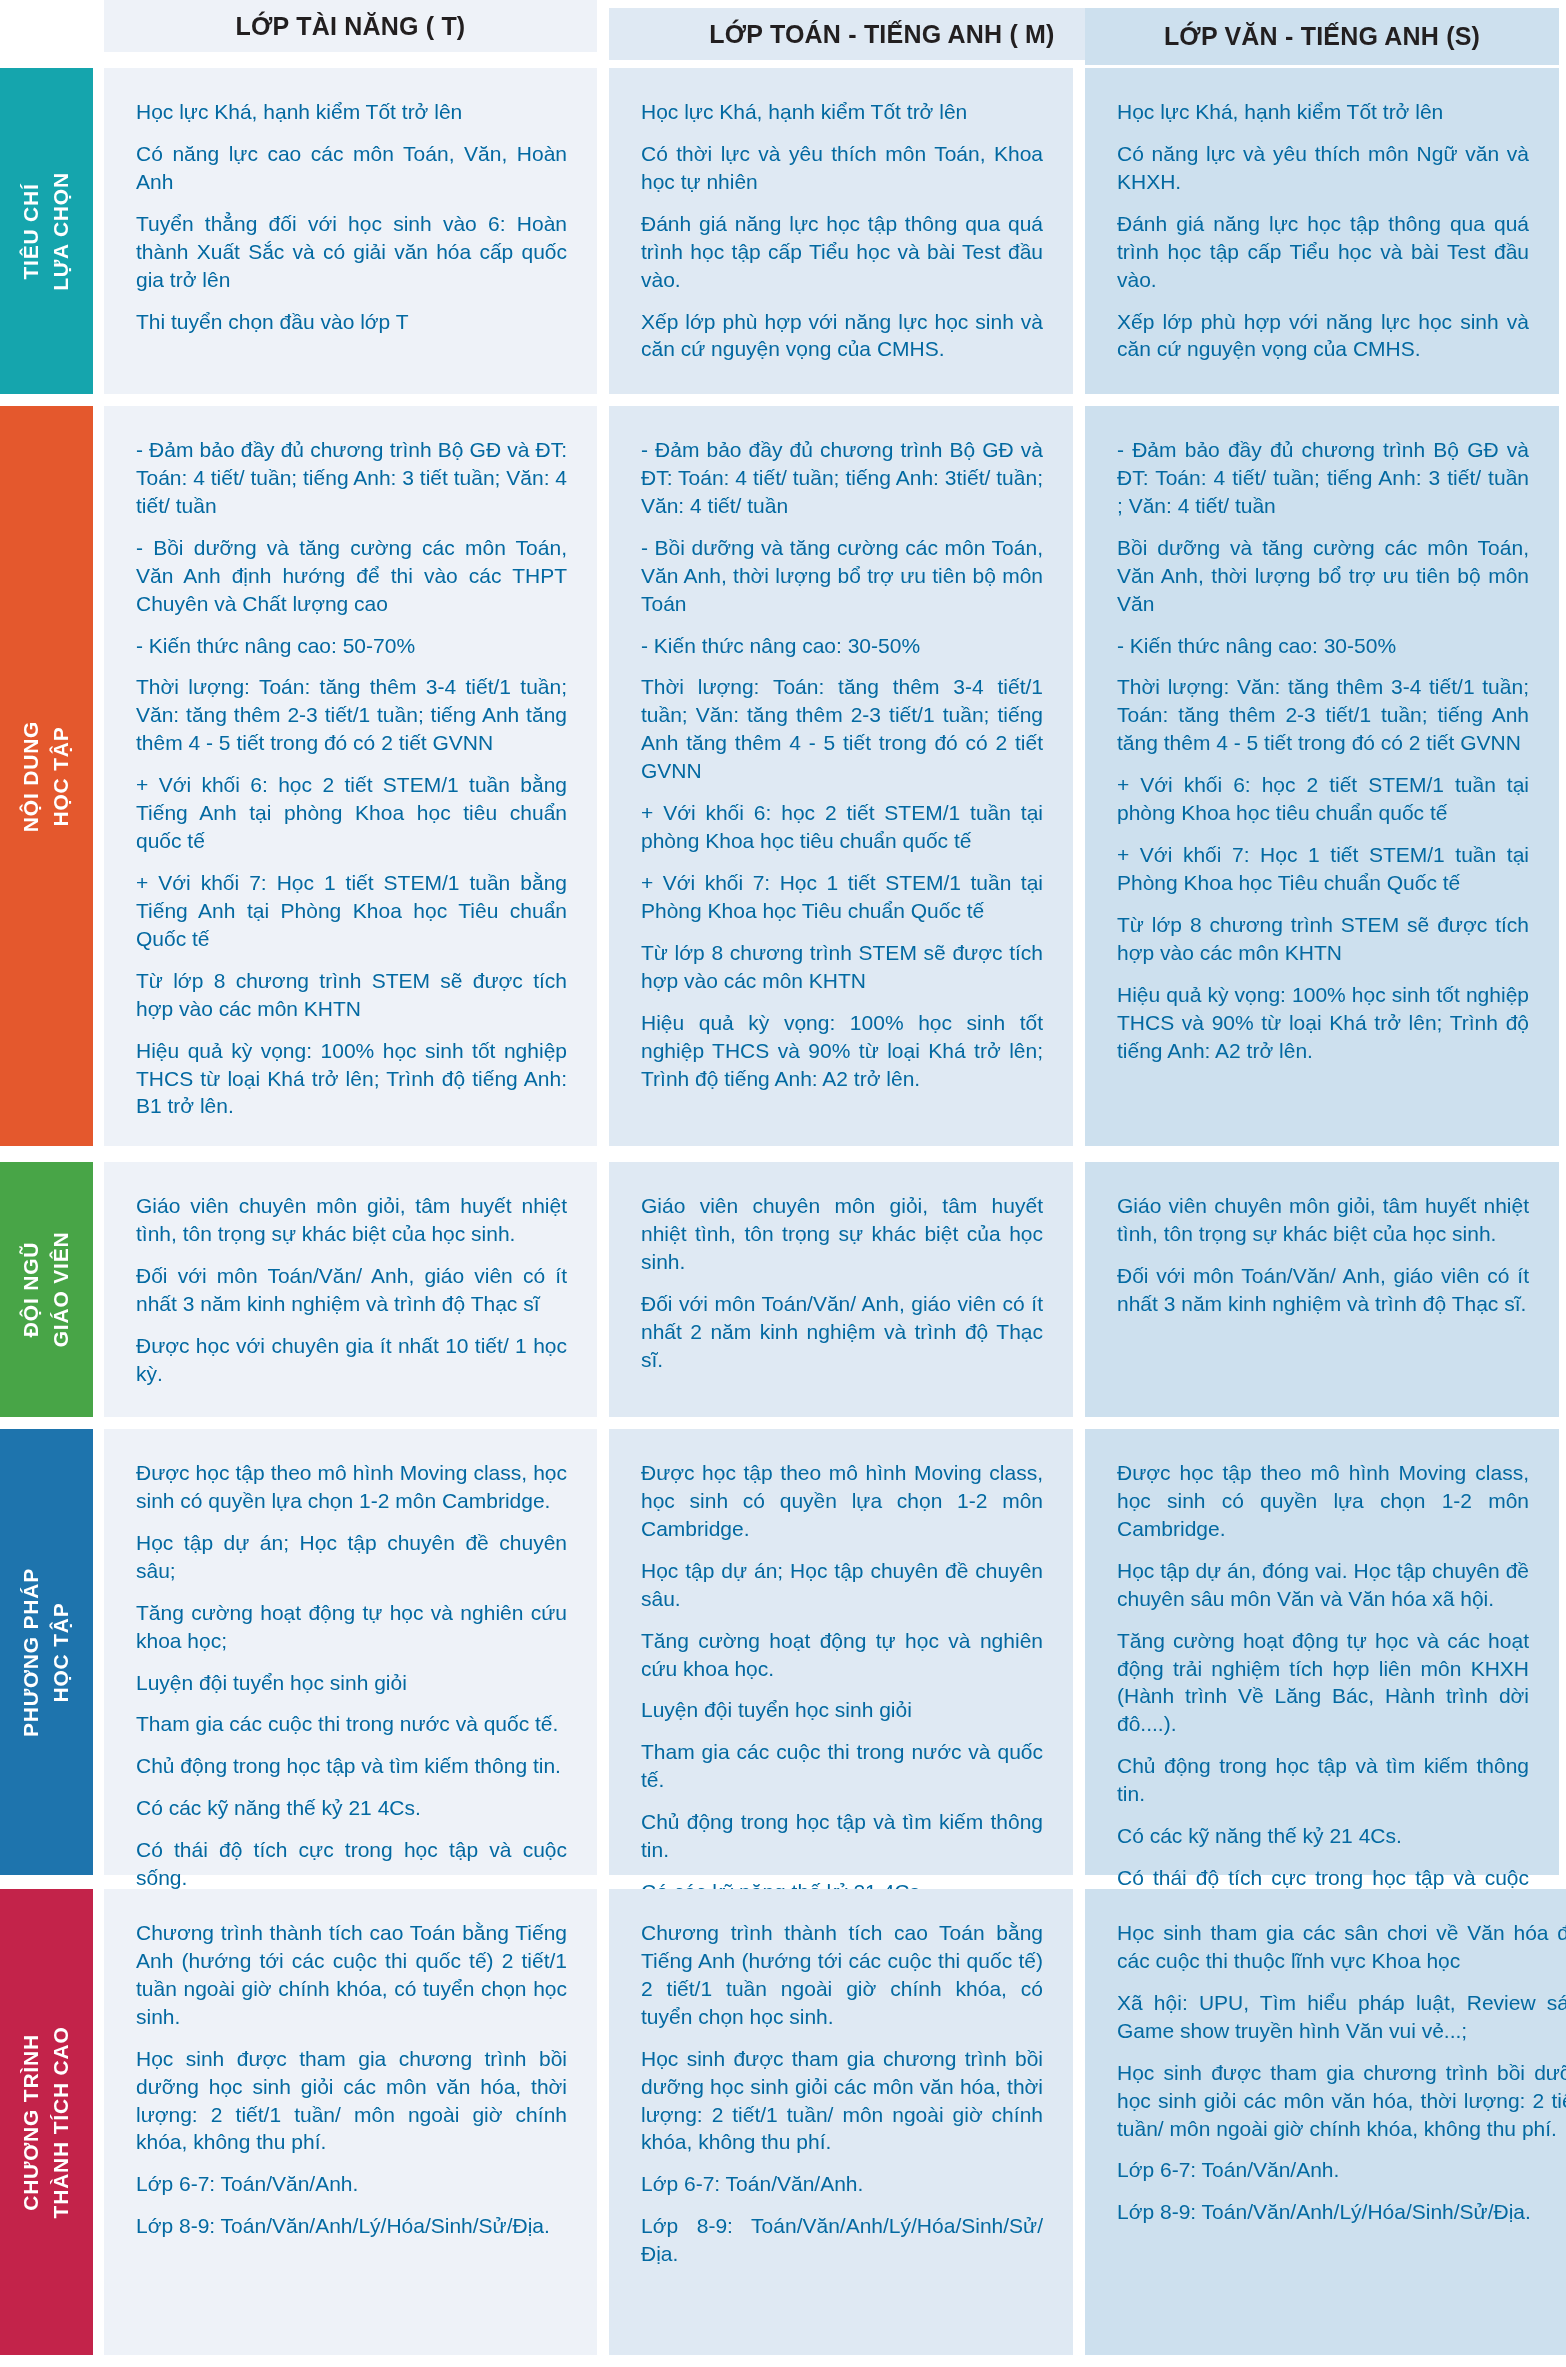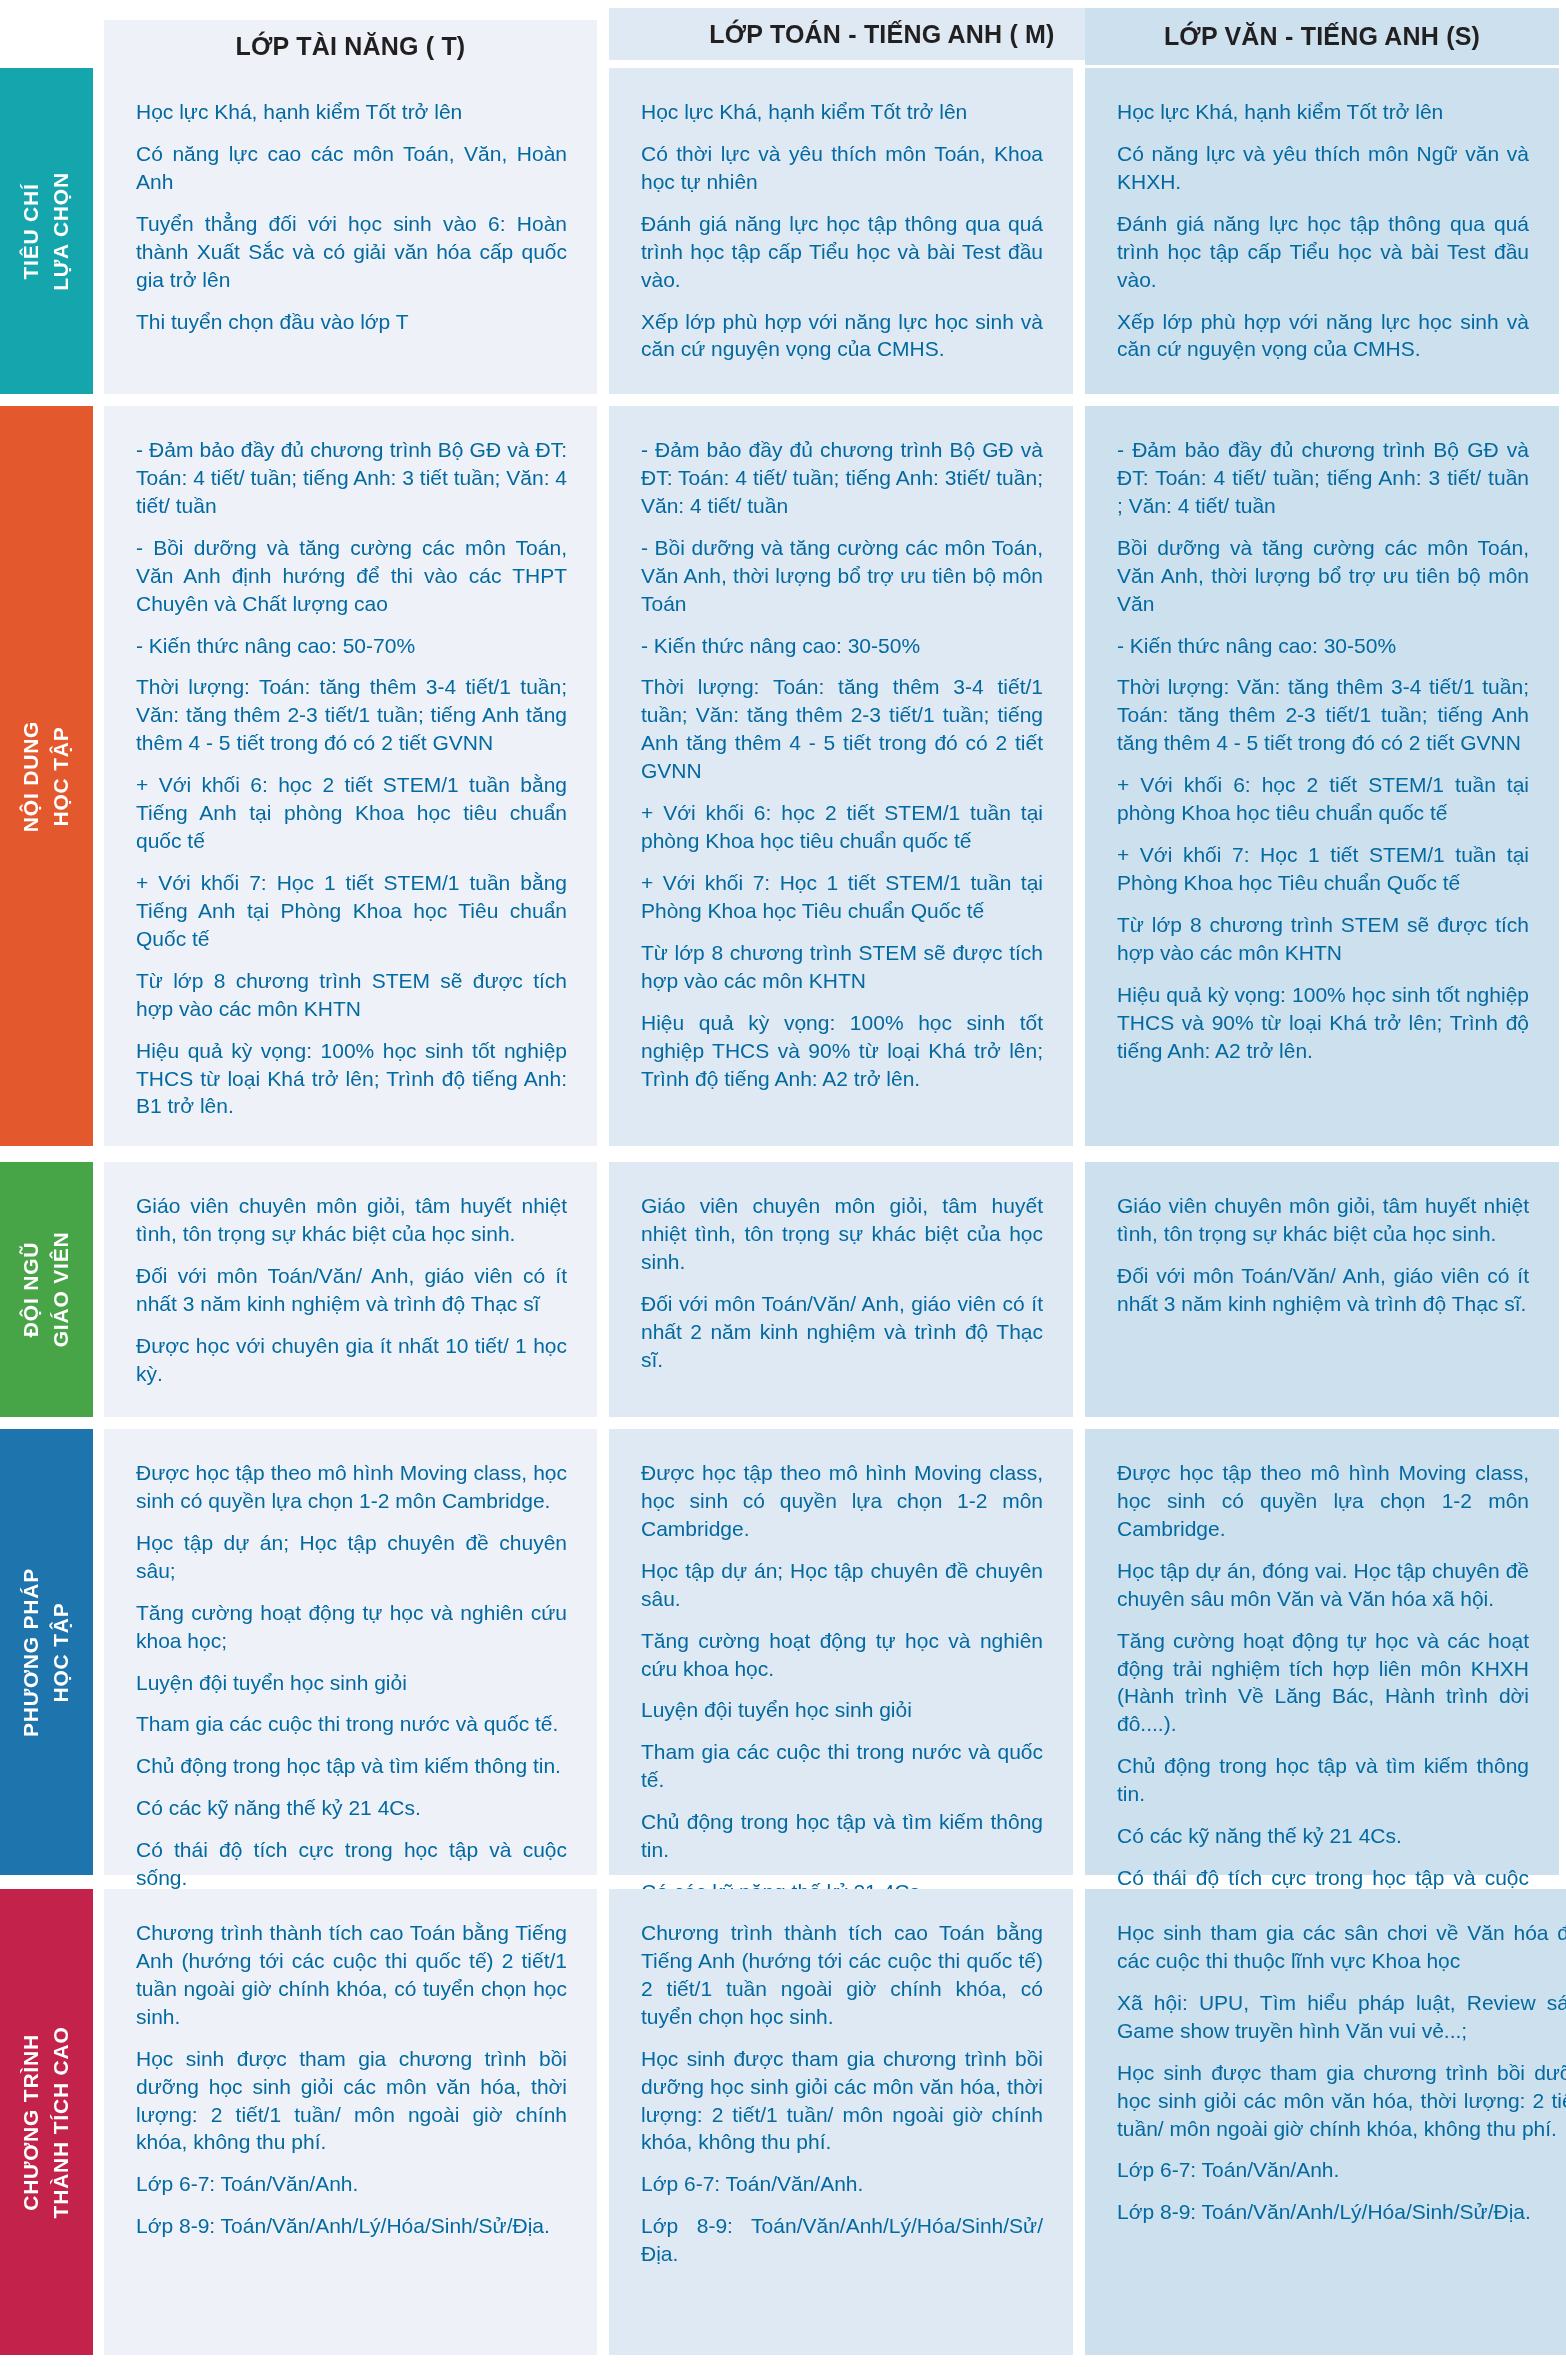--- a/index.html
+++ b/index.html
@@ -40,21 +40,21 @@
     font-size:21px;
     line-height:1.45;
     letter-spacing:0.8px;
     white-space:nowrap;
   }
 </style>
 </head>
 <body>
 
 <div class="page">
-  <div class="col-header" style="left: 104px; width: 493px; top: 20px; height: 52px; background: rgb(238, 242, 248);">
+  <div class="col-header" style="left: 104px; width: 493px; top: 0; height: 52px; background: rgb(238, 242, 248);">
     <span>LỚP TÀI NĂNG ( T)</span>
   </div>
   <div class="col-header" style="left: 609px; width: 464px; top: 8px; height: 52px; background: rgb(223, 233, 243); padding-left: 41px;">
     <span>LỚP TOÁN - TIẾNG ANH ( M)</span>
   </div>
   <div class="col-header" style="left: 1085px; width: 474px; top: 8px; height: 57px; background: rgb(205, 224, 238);">
     <span>LỚP VĂN - TIẾNG ANH (S)</span>
   </div>
   <div id="rows">
       <div class="row-label" style="left: 0px; width: 93px; top: 68px; height: 326px; background: rgb(21, 165, 173);">

